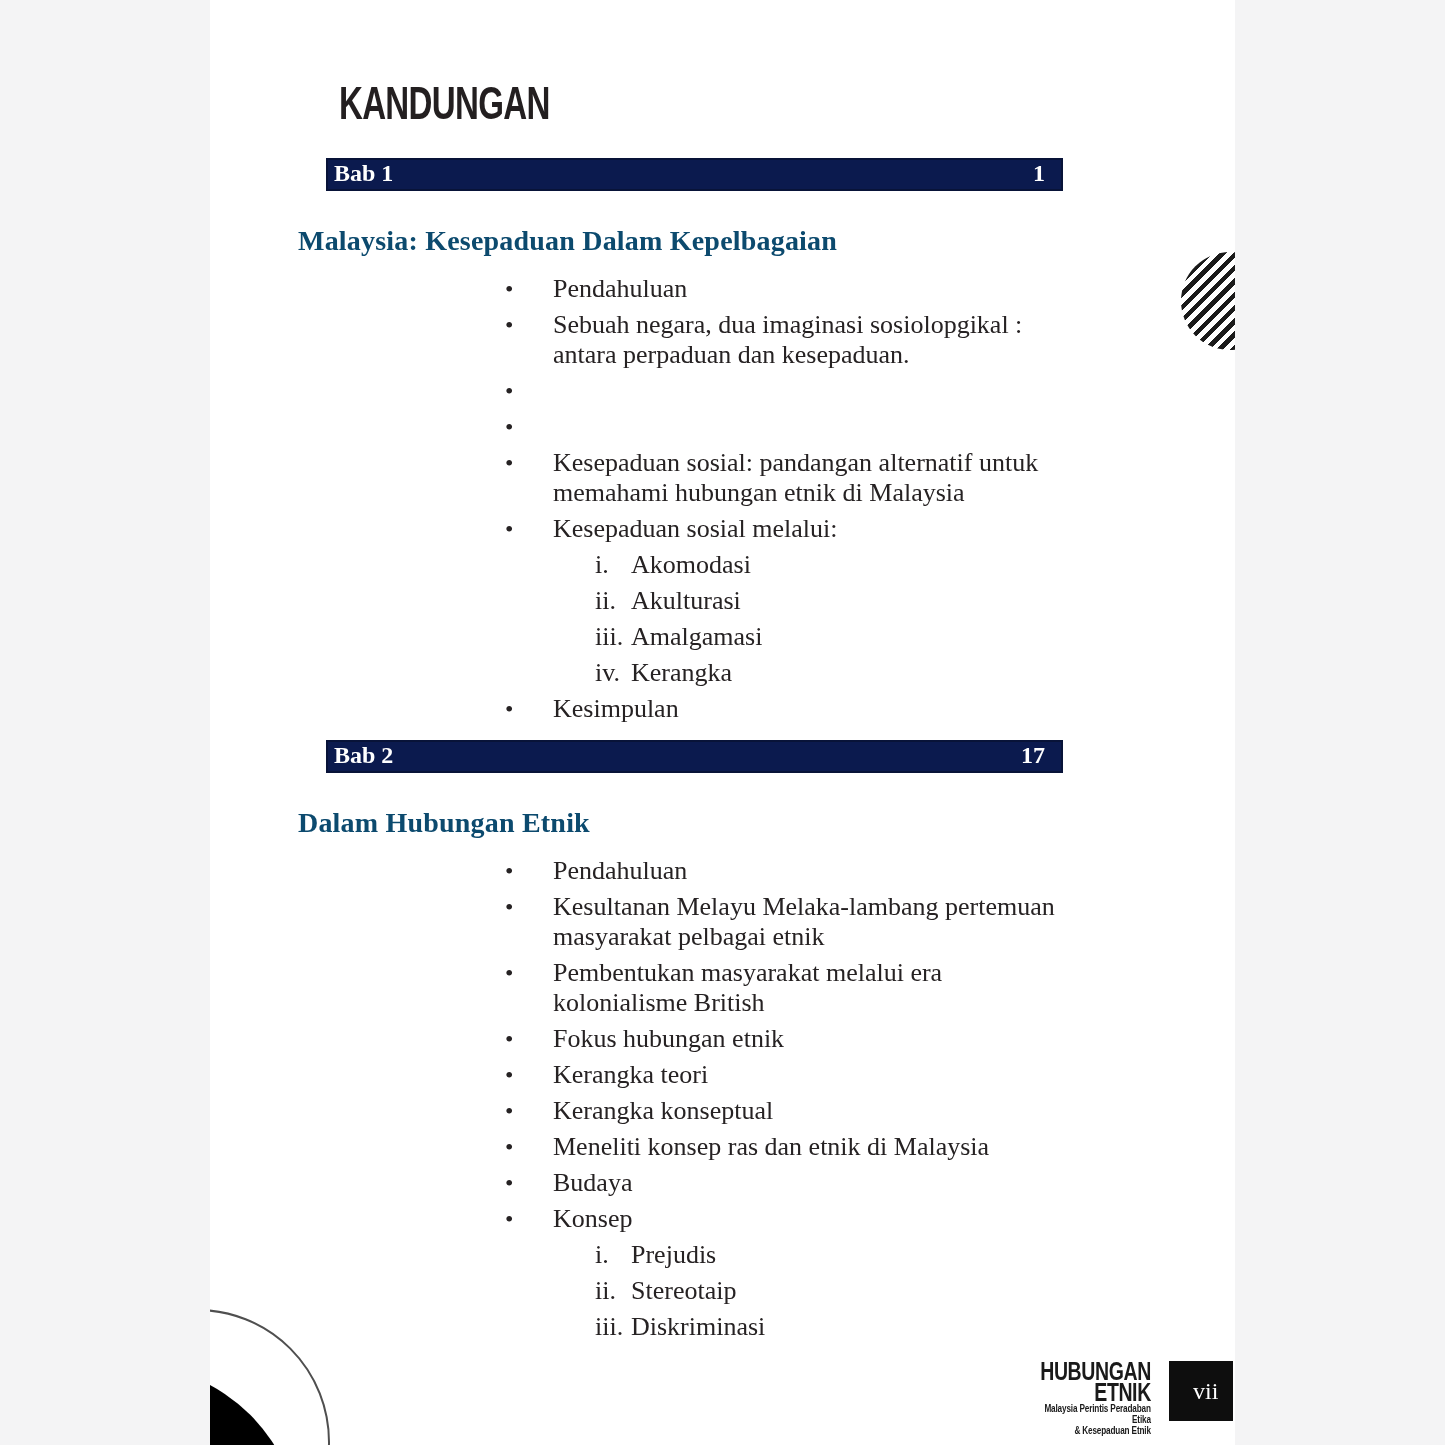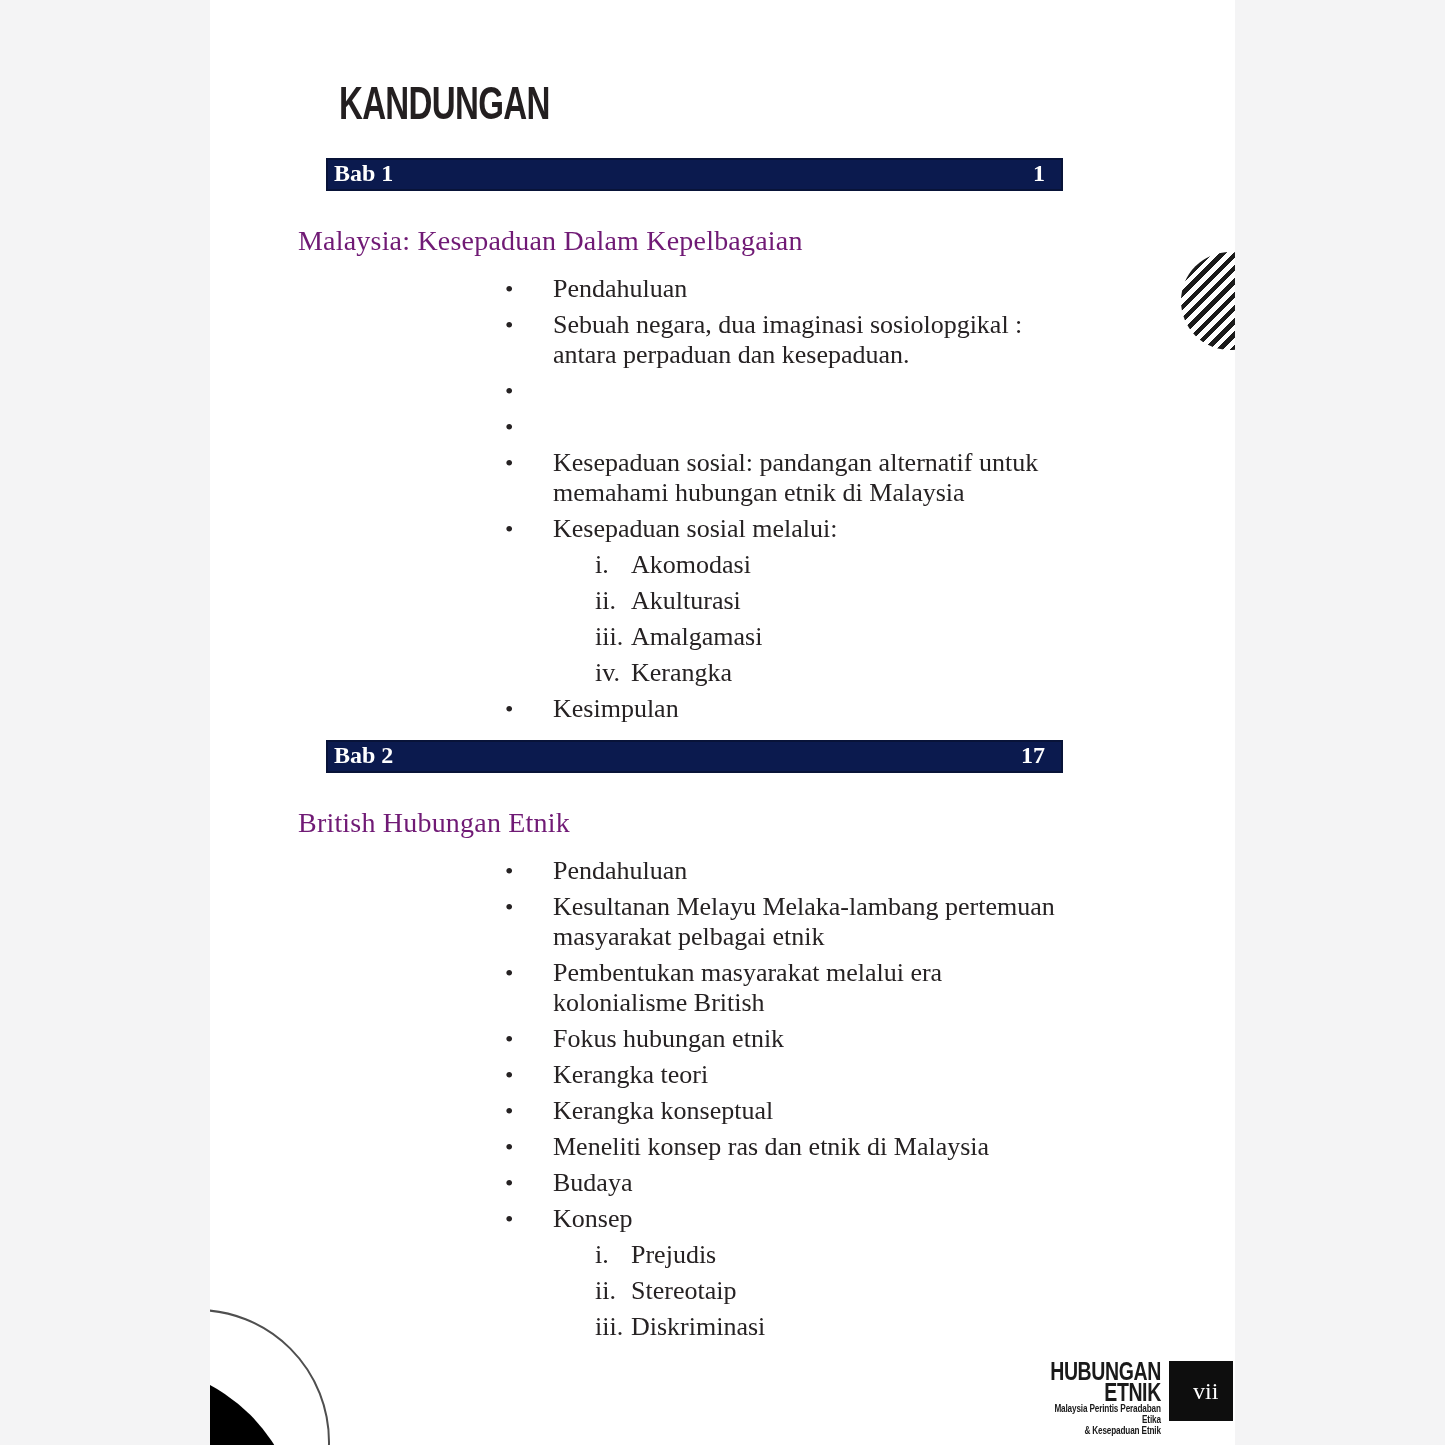--- a/index.html
+++ b/index.html
@@ -51,22 +51,22 @@
     font-size: 24px;
     padding-left: 6px;
     padding-right: 16px;
     margin-left: 28px;
   }
   .bab-bar.first { margin-top: 36px; }
   .bab-bar.second { margin-top: 16px; }
   .chapter-heading {
     margin-top: 34px;
     font-size: 28px;
-    font-weight: normal;
-    color: #701a75;
+    font-weight: bold;
+    color: #0c4a6e;
     letter-spacing: 0.2px;
   }
   .toc-list { margin-top: 17px; }
   .toc-item {
     display: flex;
     margin-bottom: 6px;
     font-size: 26px;
     line-height: 30px;
   }
   .bullet-cell {
@@ -116,21 +116,21 @@
   }
   
   .footer-logo {
     position: absolute;
     top: 1361px;
     left: 820px;
     width: 203px;
     display: flex;
     justify-content: flex-end;
     align-items: flex-start;
-    gap: 8px;
+    gap: 18px;
   }
   .logo-text {
     text-align: right;
     transform: scaleX(0.78);
     transform-origin: right top;
     font-family: "Liberation Sans", sans-serif;
     font-weight: bold;
     color: #1a1a1a;
   }
   .logo-big { font-size: 25px; line-height: 21px; letter-spacing: -0.5px; }
@@ -218,21 +218,21 @@
         <span class="bullet-cell"><span class="bullet-glyph">•</span></span>
         <span class="toc-item-text">Kesimpulan</span>
       </div>
     </div>
 
     <div class="bab-bar second">
       <span>Bab 2</span>
       <span>17</span>
     </div>
 
-    <div class="chapter-heading">British Hubungan Etnik</div>
+    <div class="chapter-heading">Dalam Hubungan Etnik</div>
 
     <div class="toc-list">
 
       <div class="toc-item">
         <span class="bullet-cell"><span class="bullet-glyph">•</span></span>
         <span class="toc-item-text">Pendahuluan</span>
       </div>
       <div class="toc-item">
         <span class="bullet-cell"><span class="bullet-glyph">•</span></span>
         <span class="toc-item-text">Kesultanan Melayu Melaka-lambang pertemuan

